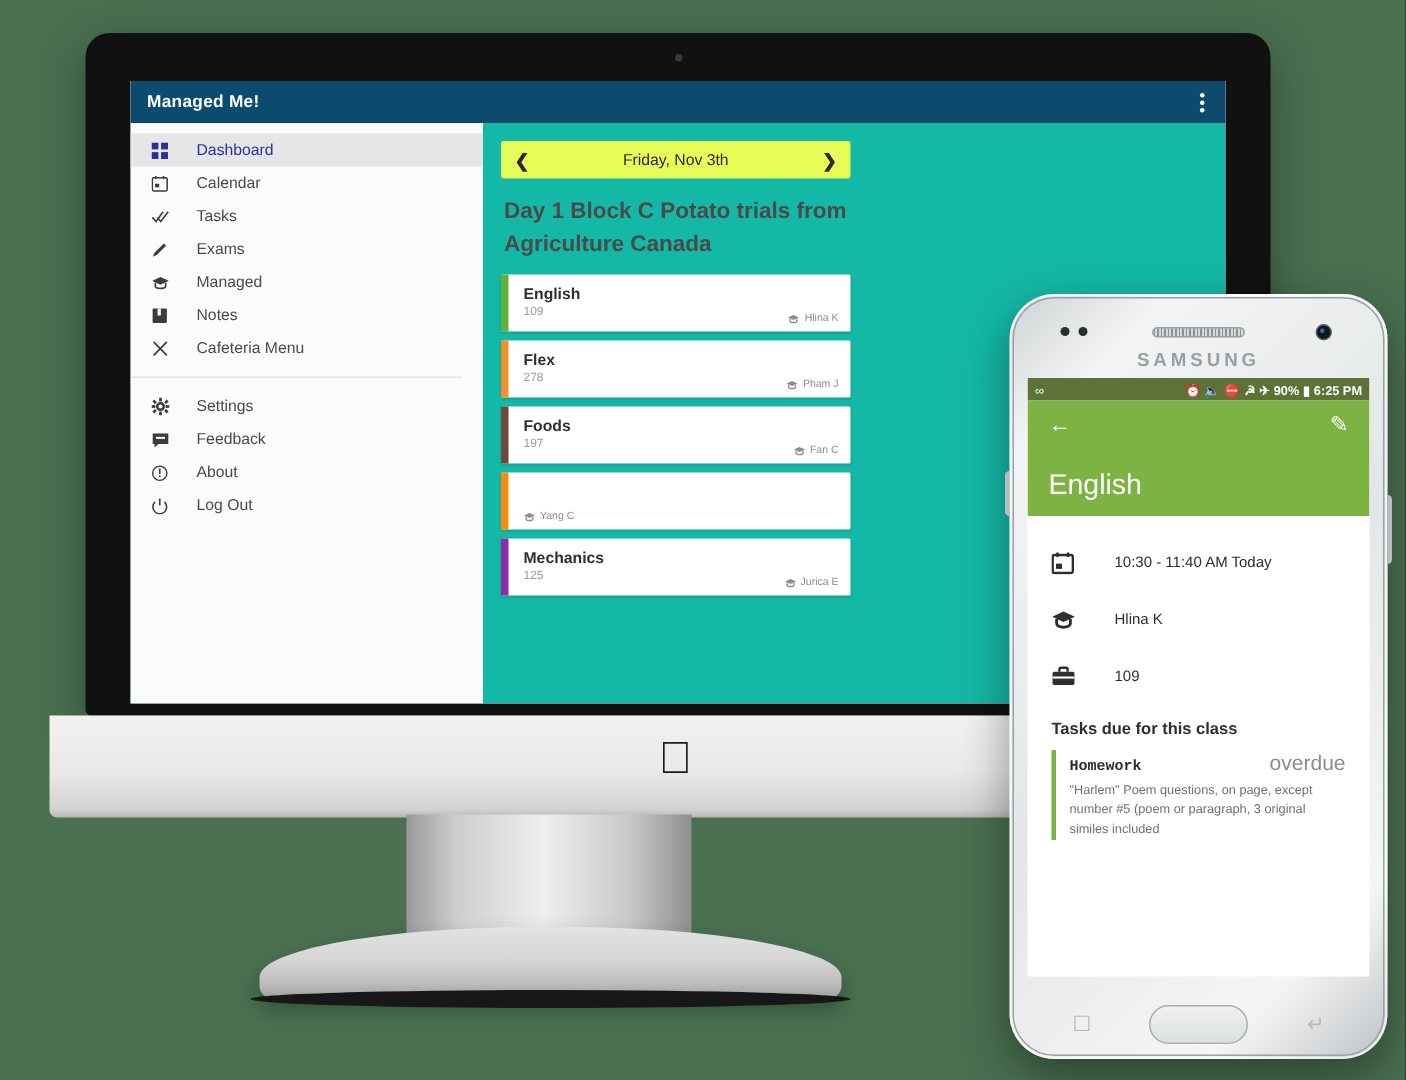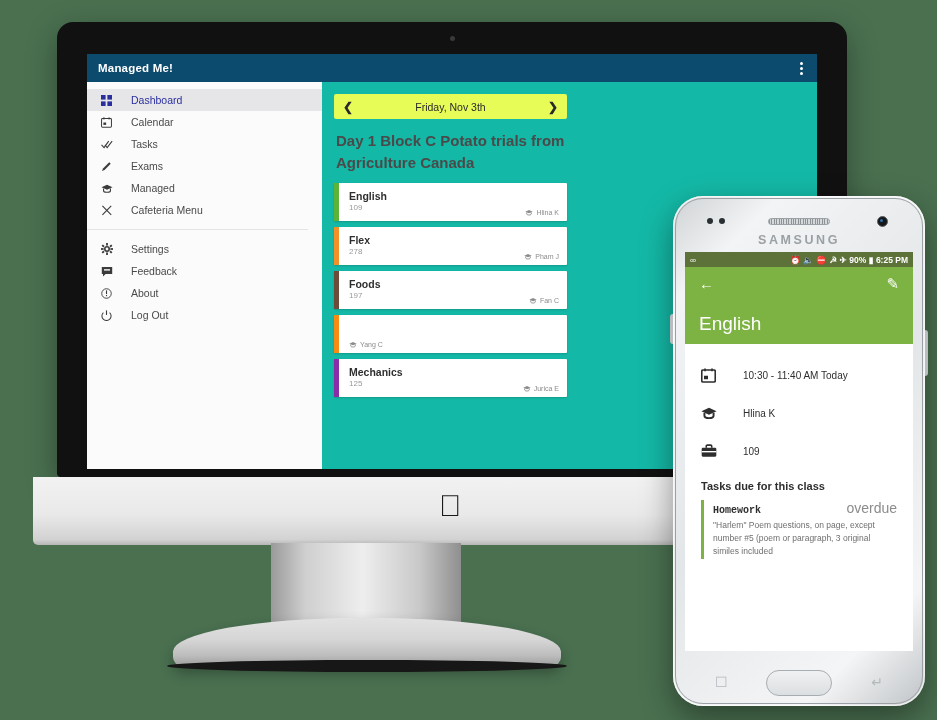--- a/index.html
+++ b/index.html
@@ -255,20 +255,29 @@
           <div class="nav-item">
             <span class="ico">
               <svg width="12" height="11" viewBox="0 0 14 11">
                   <path d="M7 1 L13.4 4 L7 7 L0.6 4 Z" fill="currentColor"></path>
                   <path d="M3 5.4 V8 C3 9.2 5 9.9 7 9.9 C9 9.9 11 9.2 11 8 V5.4" fill="none" stroke="currentColor" stroke-width="1.3"></path>
                 </svg>
             </span>
             <span class="lbl">Managed</span>
           </div>
 
+          <div class="nav-item">
+            <span class="ico">
+              <svg width="11" height="11" viewBox="0 0 12 12">
+                  <rect x="0.8" y="0.8" width="10.4" height="10.4" rx="0.8" fill="currentColor"></rect>
+                  <rect x="4.4" y="0.8" width="2.4" height="5" fill="#fbfbfb"></rect>
+                </svg>
+            </span>
+            <span class="lbl">Notes</span>
+          </div>
 
           <div class="nav-item">
             <span class="ico">
               <svg width="12" height="11" viewBox="0 0 12 12">
                   <line x1="1" y1="1" x2="10.6" y2="10.8" stroke="currentColor" stroke-width="1.2"></line>
                   <line x1="10.6" y1="1" x2="1" y2="10.8" stroke="currentColor" stroke-width="1.2"></line>
                 </svg>
             </span>
             <span class="lbl">Cafeteria Menu</span>
           </div>

